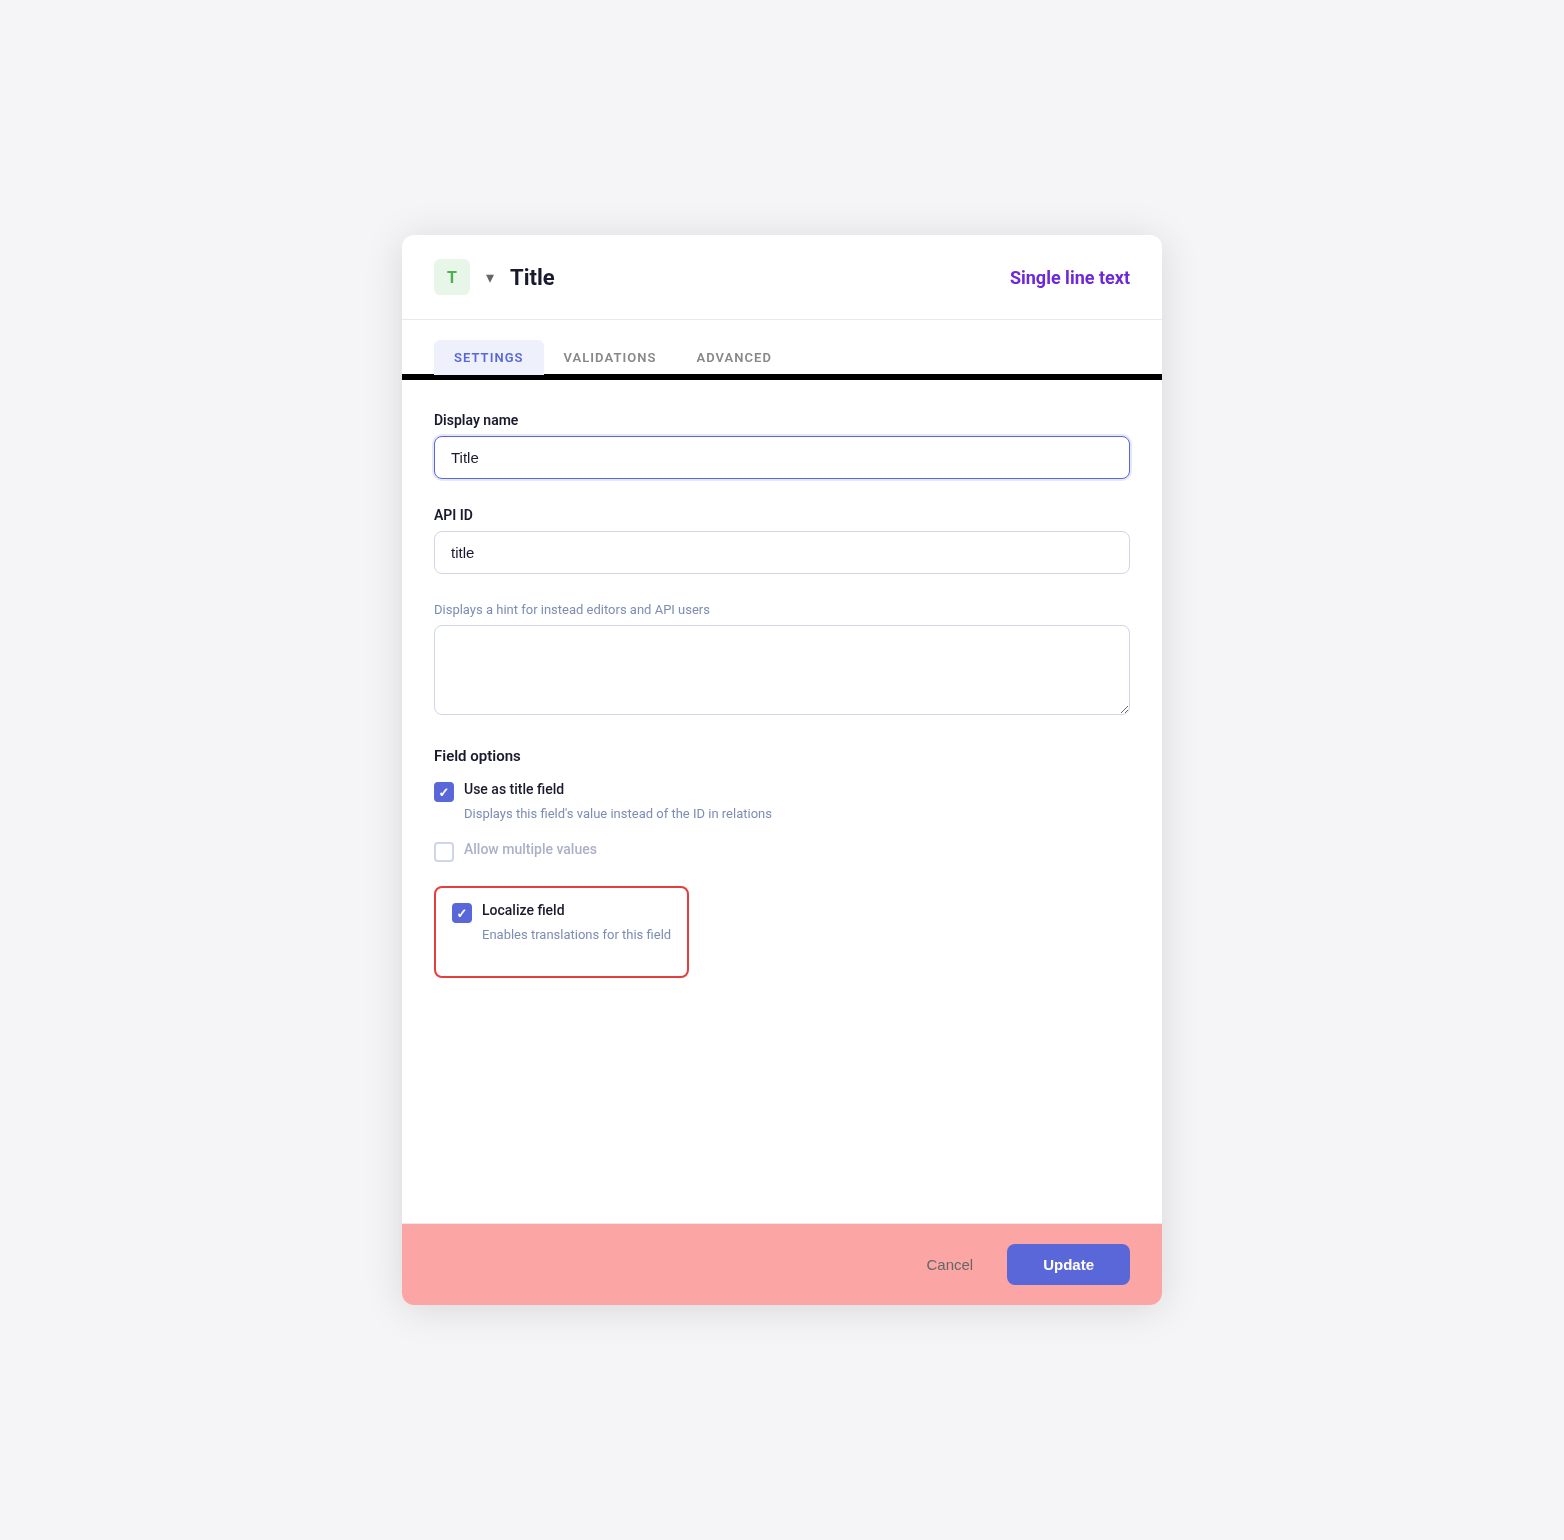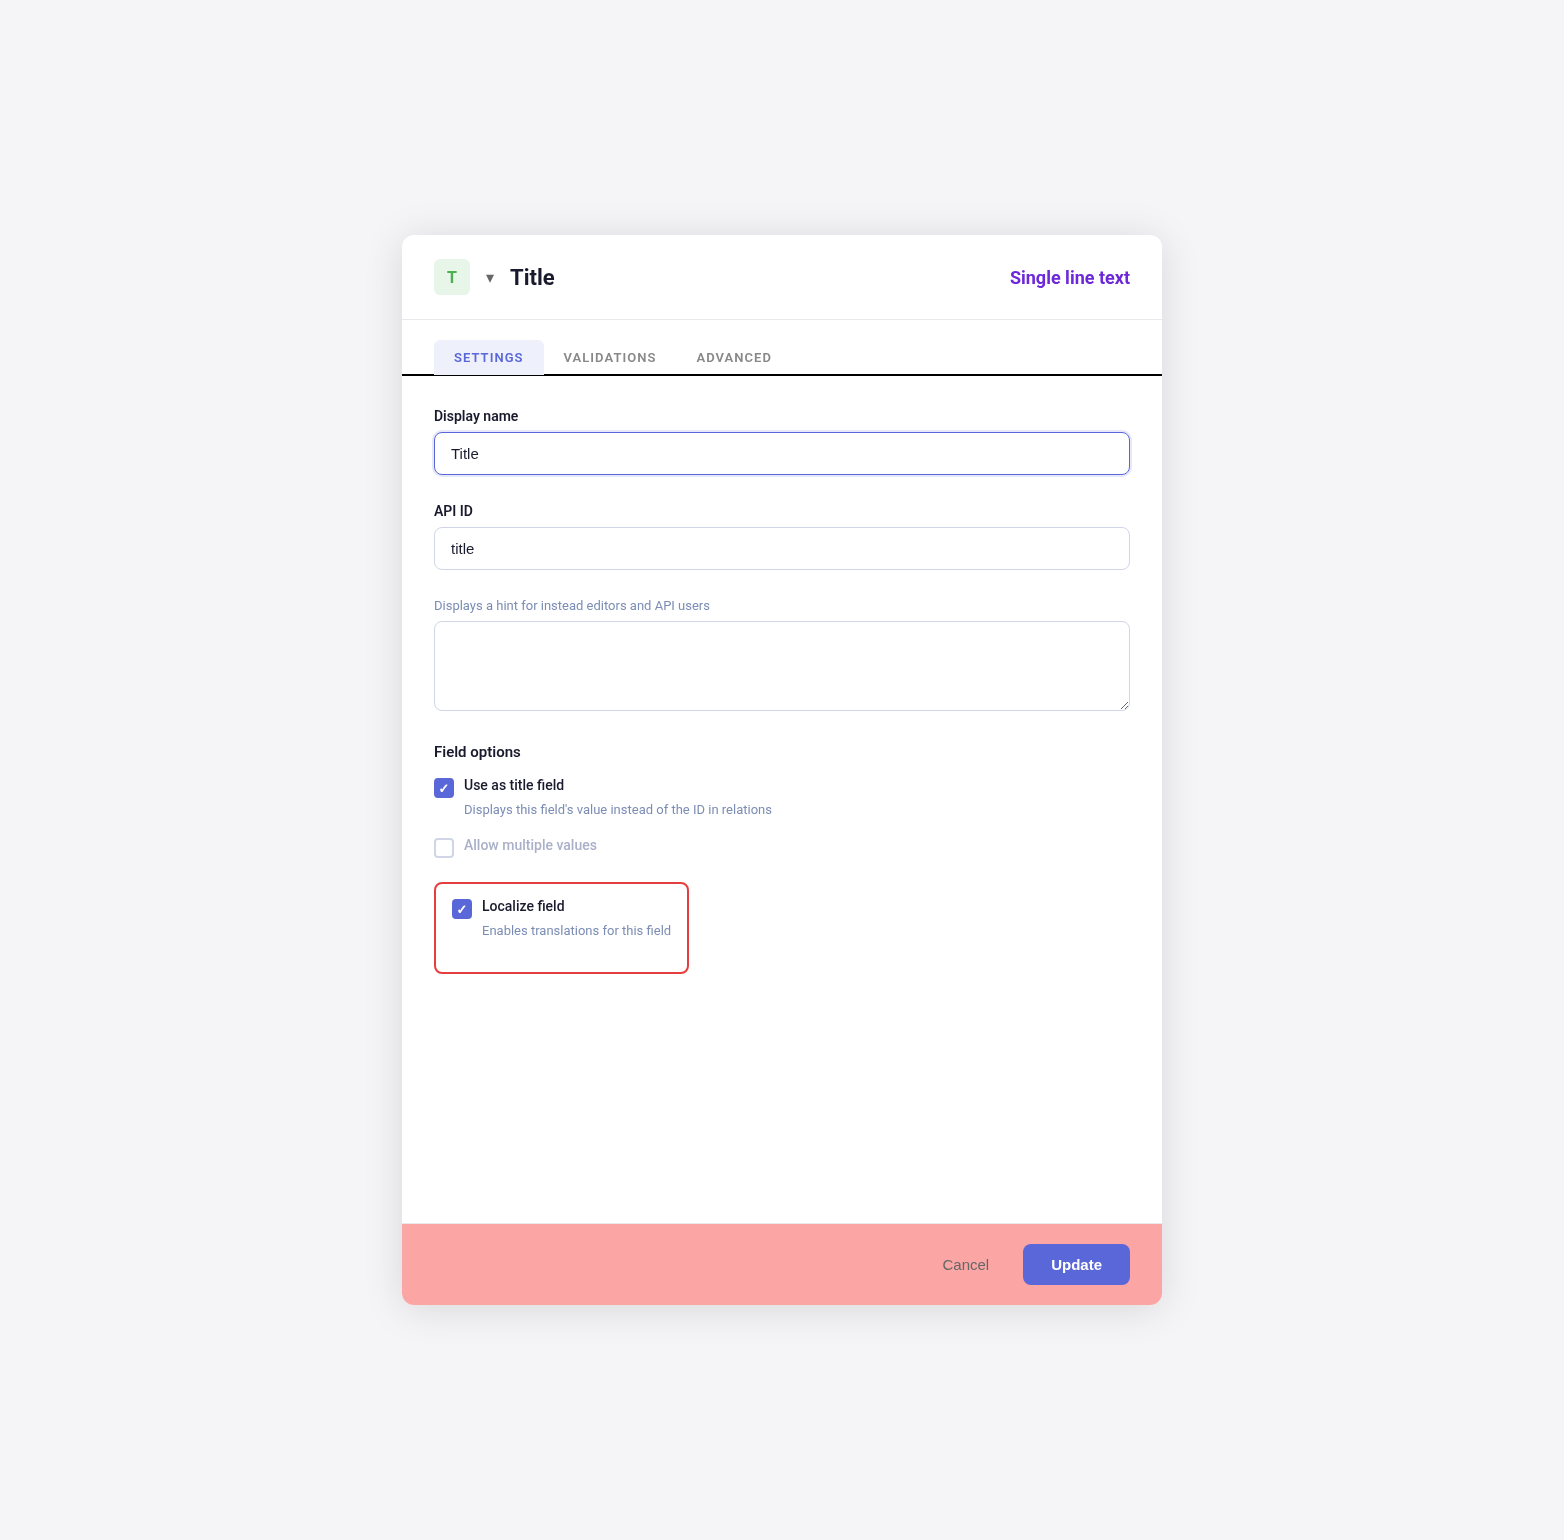--- a/index.html
+++ b/index.html
@@ -77,21 +77,21 @@
       font-size: 18px;
       color: #6d28d9;
       font-weight: 700;
     }
 
     
     .tabs {
       display: flex;
       gap: 0;
       padding: 20px 32px 0;
-      border-bottom: 2px solid #000000;
+      border-bottom: 6px solid #000000;
     }
 
     .tab {
       padding: 10px 20px;
       font-size: 13px;
       font-weight: 600;
       letter-spacing: 0.08em;
       cursor: pointer;
       color: #888;
       border-radius: 6px 6px 0 0;
@@ -254,21 +254,21 @@
       color: #666;
       cursor: pointer;
       padding: 10px 18px;
     }
 
     .btn-update {
       background: #5a67d8;
       color: #fff;
       border: none;
       border-radius: 8px;
-      padding: 12px 28px;
+      padding: 12px 36px;
       font-size: 15px;
       font-weight: 600;
       cursor: pointer;
     }
   </style>
 </head>
 <body>
 
 <div class="modal-container">
 

